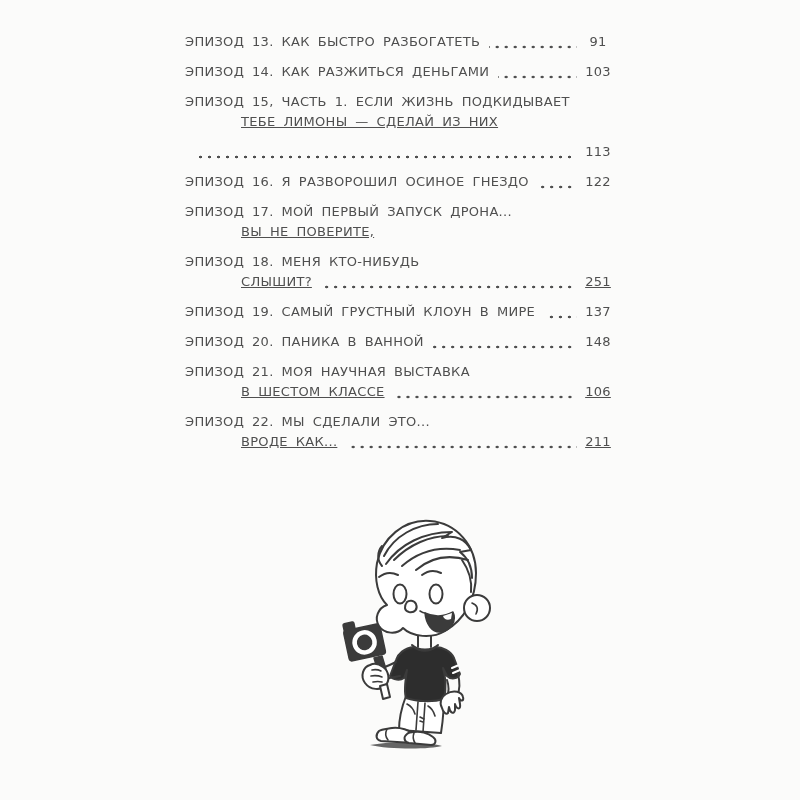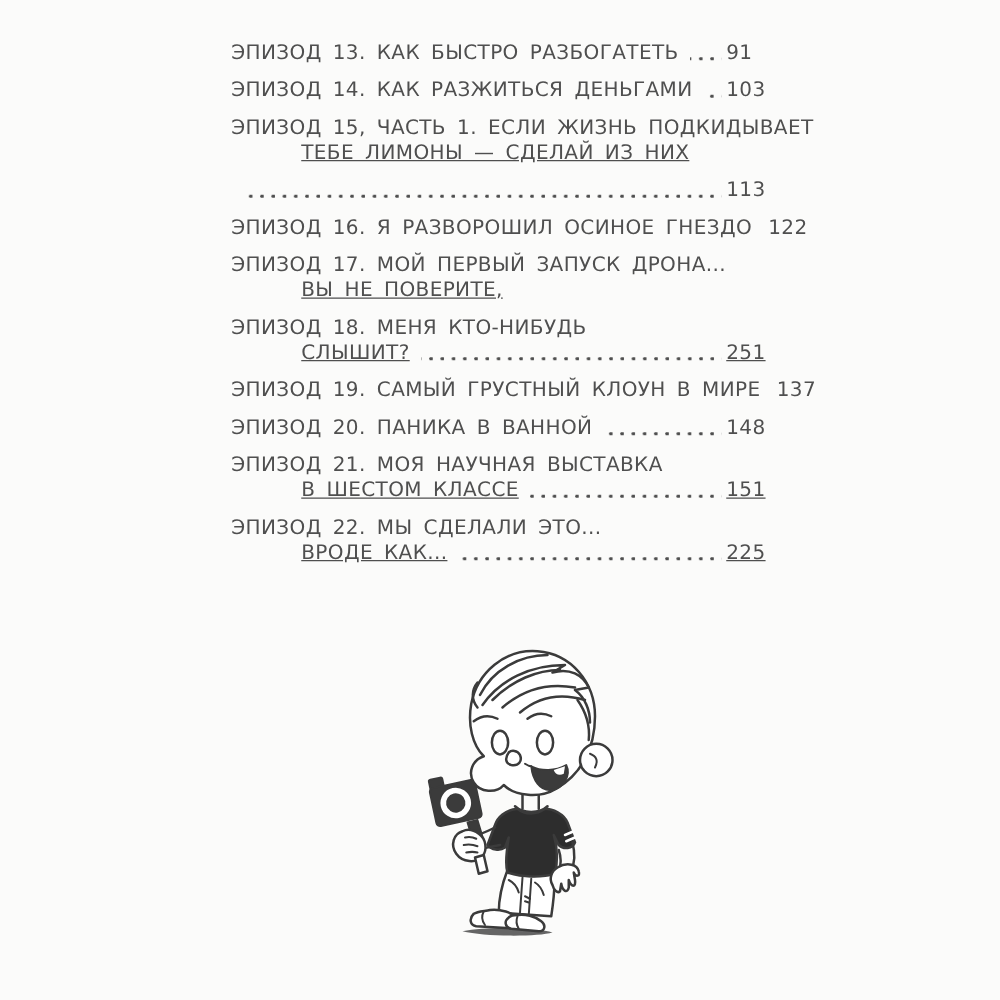--- a/index.html
+++ b/index.html
@@ -25,40 +25,40 @@
   .toc{
     position:absolute;
     left:185px;top:32px;
     width:430px;
   }
   .toc-entry{margin-bottom:10px;}
   .toc-line{
     display:flex;
     align-items:flex-end;
     line-height:20px;
-    font-size:16px;
+    font-size:13px;
     letter-spacing:0.3px;
     word-spacing:3.5px;
     white-space:nowrap;
   }
   .toc-line.cont{padding-left:56px;text-decoration:underline;}
   .toc-text{flex:0 0 auto;}
   .leader{
     flex:1 1 auto;
     height:4px;
     margin:0 4px 3px 9px;
     background-image:radial-gradient(circle at 1.6px 2px, var(--text) 1.25px, transparent 1.6px);
     background-size:9px 4px;
     background-repeat:repeat-x;
     background-position:right bottom;
   }
   .page-num{
     flex:0 0 auto;
     min-width:34px;
-    text-align:left;
+    text-align:center;
   }
   .illustration{
     position:absolute;
     left:330px;top:508px;
     width:180px;height:250px;
   }
   .st{stroke:var(--ink);stroke-width:2;fill:none;stroke-linecap:round;stroke-linejoin:round;}
   .st-thin{stroke:var(--ink);stroke-width:1.6;fill:none;stroke-linecap:round;stroke-linejoin:round;}
   .wh{fill:#ffffff;stroke:var(--ink);stroke-width:2;stroke-linecap:round;stroke-linejoin:round;}
   .ink-fill{fill:var(--ink);stroke:var(--ink);stroke-width:1.5;stroke-linejoin:round;}
@@ -140,31 +140,31 @@
             <span class="page-num">148</span>
           </div>
         </div>
         <div class="toc-entry">
           <div class="toc-line">
             <span class="toc-text">ЭПИЗОД 21. МОЯ НАУЧНАЯ ВЫСТАВКА</span>
           </div>
           <div class="toc-line cont">
             <span class="toc-text">В ШЕСТОМ КЛАССЕ</span>
             <span class="leader"></span>
-            <span class="page-num">151</span>
+            <span class="page-num">106</span>
           </div>
         </div>
         <div class="toc-entry">
           <div class="toc-line">
             <span class="toc-text">ЭПИЗОД 22. МЫ СДЕЛАЛИ ЭТО...</span>
           </div>
           <div class="toc-line cont">
             <span class="toc-text">ВРОДЕ КАК...</span>
             <span class="leader"></span>
-            <span class="page-num">225</span>
+            <span class="page-num">211</span>
           </div>
         </div>
       </div>
   </div>
 
   <svg class="illustration" viewBox="0 0 180 250" aria-hidden="true">
 
     <path class="shadow-fill" d="M 40 237 C 60 233 100 234 112 238 C 100 241.5 58 241.5 40 237 Z"></path>
 
     <path class="wh" d="M 76 188 C 71 201 69 212 69 222 L 111 225 C 113 212 114.5 199 113 189 C 100 194 87 194 76 188 Z"></path>

